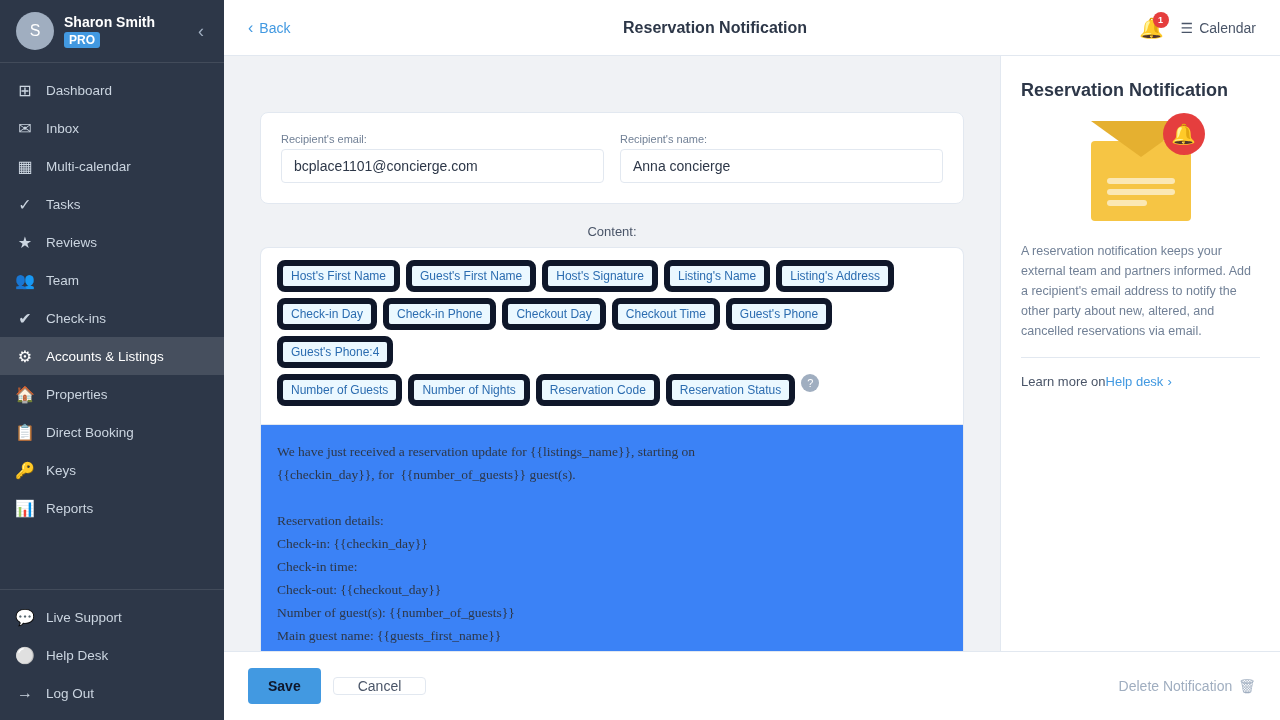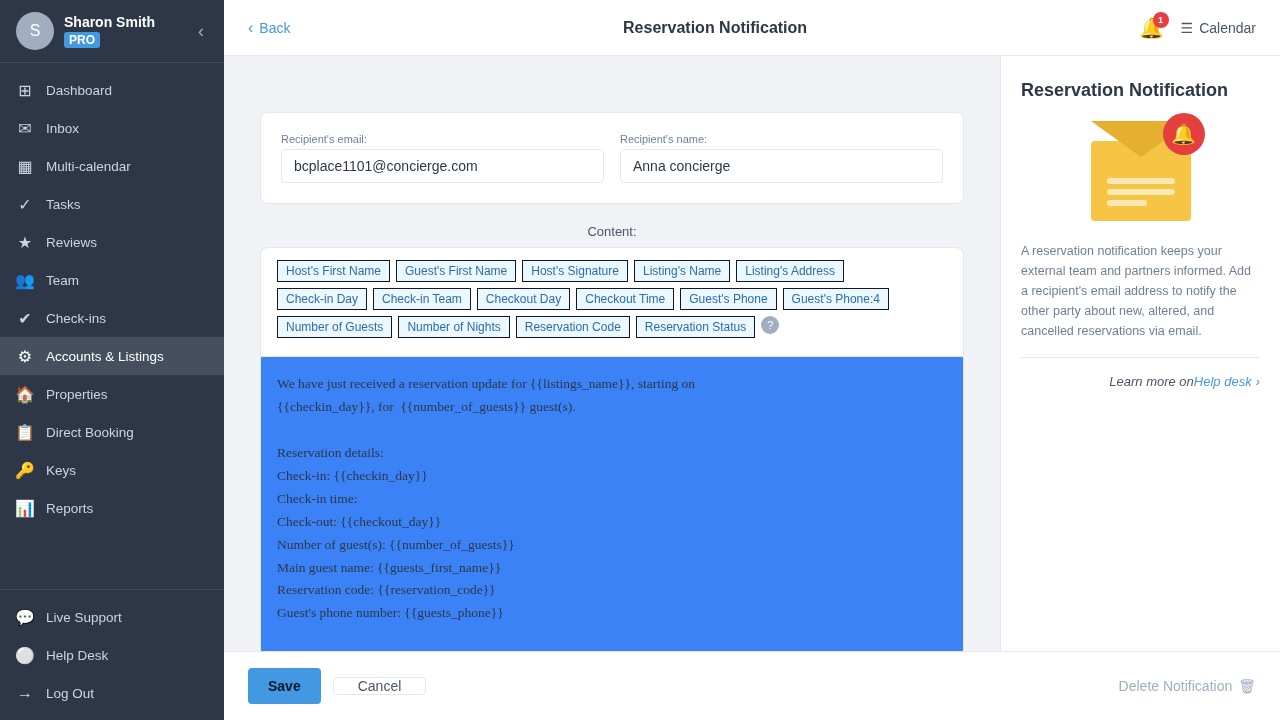--- a/index.html
+++ b/index.html
@@ -150,22 +150,22 @@
       background: #fff;
       border: 1px solid #e2e8f0;
       border-radius: 8px 8px 0 0;
       padding: 12px 16px;
       border-bottom: none;
     }
     .tags-row { display: flex; flex-wrap: wrap; gap: 6px; margin-bottom: 6px; }
     .tag {
       background: #ebf8ff;
       color: #2b6cb0;
-      border: 1px solid #0f172a;
-      border-radius: 0;
+      border: 6px solid #0f172a;
+      border-radius: 8px;
       padding: 3px 8px;
       font-size: 12px;
       cursor: pointer;
       text-align: center;
     }
     .tag-help {
       display: inline-flex; align-items: center; justify-content: center;
       width: 18px; height: 18px;
       border-radius: 50%;
       background: #a0aec0;
@@ -268,21 +268,21 @@
       top: -8px; right: -4px;
       width: 42px; height: 42px;
       background: #e53e3e;
       border-radius: 50%;
       display: flex; align-items: center; justify-content: center;
       font-size: 20px;
       color: #fff;
     }
     .right-panel-desc { font-size: 12.5px; color: #718096; line-height: 1.6; margin-bottom: 12px; }
     .right-panel-divider { border: none; border-top: 1px solid #e2e8f0; margin: 16px 0; }
-    .help-link-row { display: flex; align-items: center; justify-content: flex-end; font-style: italic; }
+    .help-link-row { display: flex; align-items: center; justify-content: flex-start; }
     .help-link-label { font-size: 13px; color: #4a5568; }
     .help-link { color: #4299e1; font-size: 13px; text-decoration: none; display: flex; align-items: center; gap: 4px; cursor: pointer; }
   </style>
 </head>
 <body>
 
 <div class="sidebar">
   <div class="sidebar-header">
     <div class="sidebar-user">
       <div class="sidebar-avatar">S</div>
@@ -400,21 +400,21 @@
         <div class="tags-section">
           <div class="tags-row">
             <span class="tag">Host's First Name</span>
             <span class="tag">Guest's First Name</span>
             <span class="tag">Host's Signature</span>
             <span class="tag">Listing's Name</span>
             <span class="tag">Listing's Address</span>
           </div>
           <div class="tags-row">
             <span class="tag">Check-in Day</span>
-            <span class="tag">Check-in Team</span>
+            <span class="tag">Check-in Phone</span>
             <span class="tag">Checkout Day</span>
             <span class="tag">Checkout Time</span>
             <span class="tag">Guest's Phone</span>
             <span class="tag">Guest's Phone:4</span>
           </div>
           <div class="tags-row">
             <span class="tag">Number of Guests</span>
             <span class="tag">Number of Nights</span>
             <span class="tag">Reservation Code</span>
             <span class="tag">Reservation Status</span>

